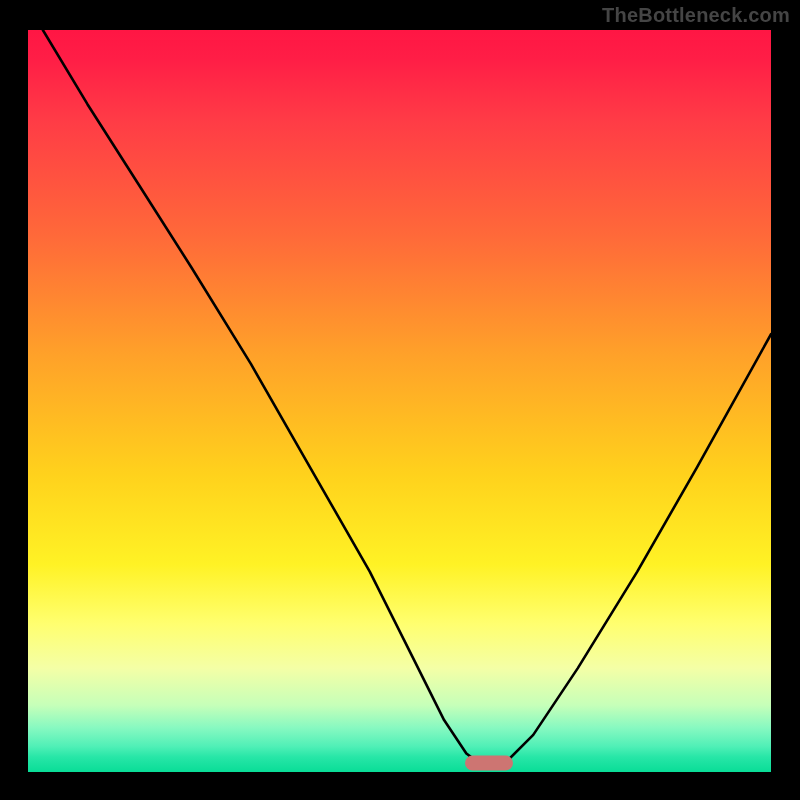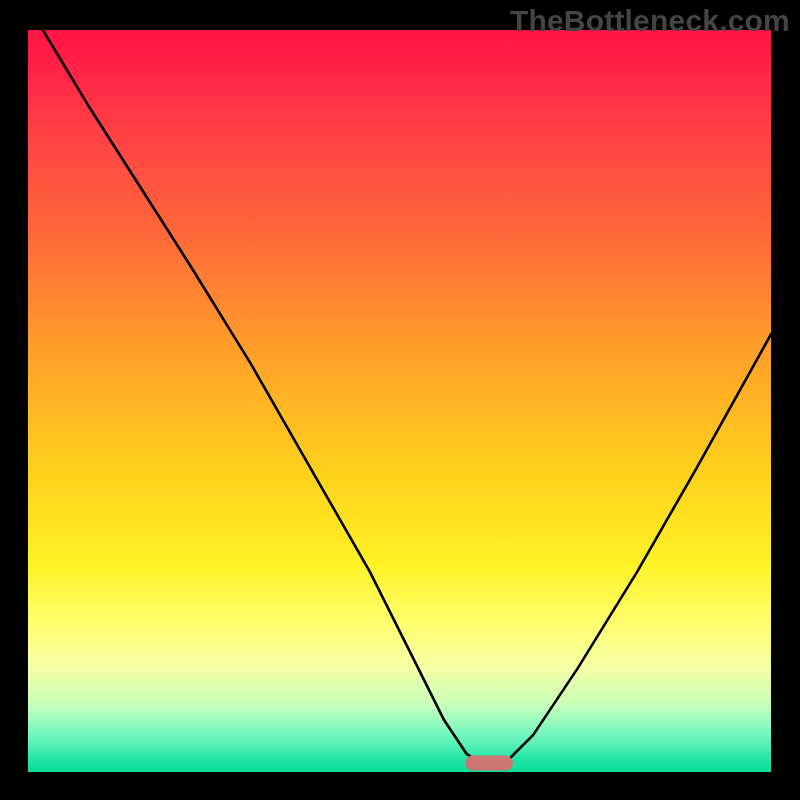--- a/index.html
+++ b/index.html
@@ -15,21 +15,21 @@
     position: relative;
     width: 800px;
     height: 800px;
     background: #000;
   }
   .watermark {
     position: absolute;
     top: 4px;
     right: 10px;
     color: #454545;
-    font-size: 30px;
+    font-size: 20px;
     font-weight: 600;
     letter-spacing: 0.2px;
     z-index: 20;
   }
   .plot {
     position: absolute;
     left: 28px;
     top: 30px;
     width: 743px;
     height: 742px;

